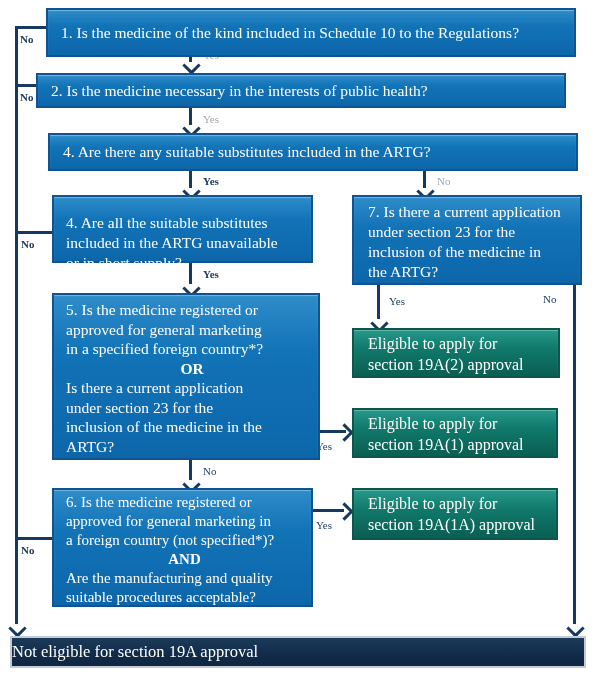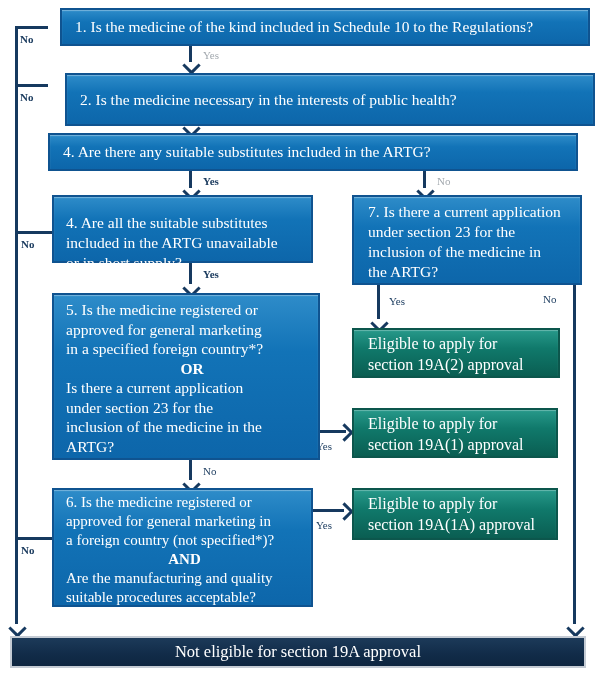--- a/index.html
+++ b/index.html
@@ -12,21 +12,21 @@
   .lbl{position:absolute;font-size:11px;color:#1d3d60;line-height:16px;}
   .lbl.gray{color:#a2a8ae;}
   .lbl.b{font-weight:bold;}
   .qbox{position:absolute;box-sizing:border-box;color:#ffffff;
         background:linear-gradient(180deg,#2e8cc9 0%,#1273b7 35%,#0d66aa 100%);
         border:2px solid #0f5390;box-shadow:inset 0 1px 1px rgba(255,255,255,.35);}
   .ebox{position:absolute;box-sizing:border-box;color:#ffffff;
         background:linear-gradient(180deg,#27998a 0%,#10796b 40%,#0a5e52 100%);
         border:2px solid #0c564c;box-shadow:inset 0 1px 1px rgba(255,255,255,.3);}
   .final{position:absolute;box-sizing:border-box;color:#ffffff;display:flex;
-        align-items:center;justify-content:center;
+        align-items:center;
         background:linear-gradient(180deg,#1c3a59 0%,#112b48 60%,#0e2640 100%);
         border:2px solid #c4cbd4;font-size:16.5px;}
   .t{white-space:pre-line;}
   .single{display:flex;align-items:center;padding-left:13px;font-size:15.5px;}
   .q4t{padding:16px 0 0 12px;font-size:15.5px;line-height:20px;}
   .q5t{padding:5px 0 0 12px;font-size:15.5px;line-height:19.5px;}
   .q6t{padding:3px 8px 0 12px;font-size:15px;line-height:19px;}
   .q7t{padding:5px 0 0 14px;font-size:15.5px;line-height:20px;}
   .et {padding:3px 0 12px 14px;font-size:16px;line-height:21px;}
   .conj{display:block;text-align:center;font-weight:bold;}
@@ -81,24 +81,24 @@
   <div class="lbl" style="left:203px;top:463px">No</div>
   <div class="lbl" style="left:389px;top:293px">Yes</div>
   <div class="lbl" style="left:543px;top:291px">No</div>
   <div class="lbl" style="left:316px;top:438px">Yes</div>
   <div class="lbl" style="left:316px;top:517px">Yes</div>
   <div class="lbl b" style="left:20px;top:31px">No</div>
   <div class="lbl b" style="left:20px;top:89px">No</div>
   <div class="lbl b" style="left:21px;top:236px">No</div>
   <div class="lbl b" style="left:21px;top:542px">No</div>
 
-  <div class="qbox single" style="left:60px;top:8px;width:530px;height:38px">
+  <div class="qbox single" style="left:46px;top:8px;width:530px;height:49px">
     <span class="t">1. Is the medicine of the kind included in Schedule 10 to the Regulations?</span>
   </div>
-  <div class="qbox single" style="left:65px;top:73px;width:530px;height:53px">
+  <div class="qbox single" style="left:36px;top:73px;width:530px;height:35px">
     <span class="t">2. Is the medicine necessary in the interests of public health?</span>
   </div>
   <div class="qbox single" style="left:48px;top:133px;width:530px;height:38px">
     <span class="t">4. Are there any suitable substitutes included in the ARTG?</span>
   </div>
   <div class="qbox q4t" style="left:52px;top:195px;width:261px;height:68px">
     <span class="t">4. Are all the suitable substitutes
 included in the ARTG unavailable
 or in short supply?</span>
   </div>

